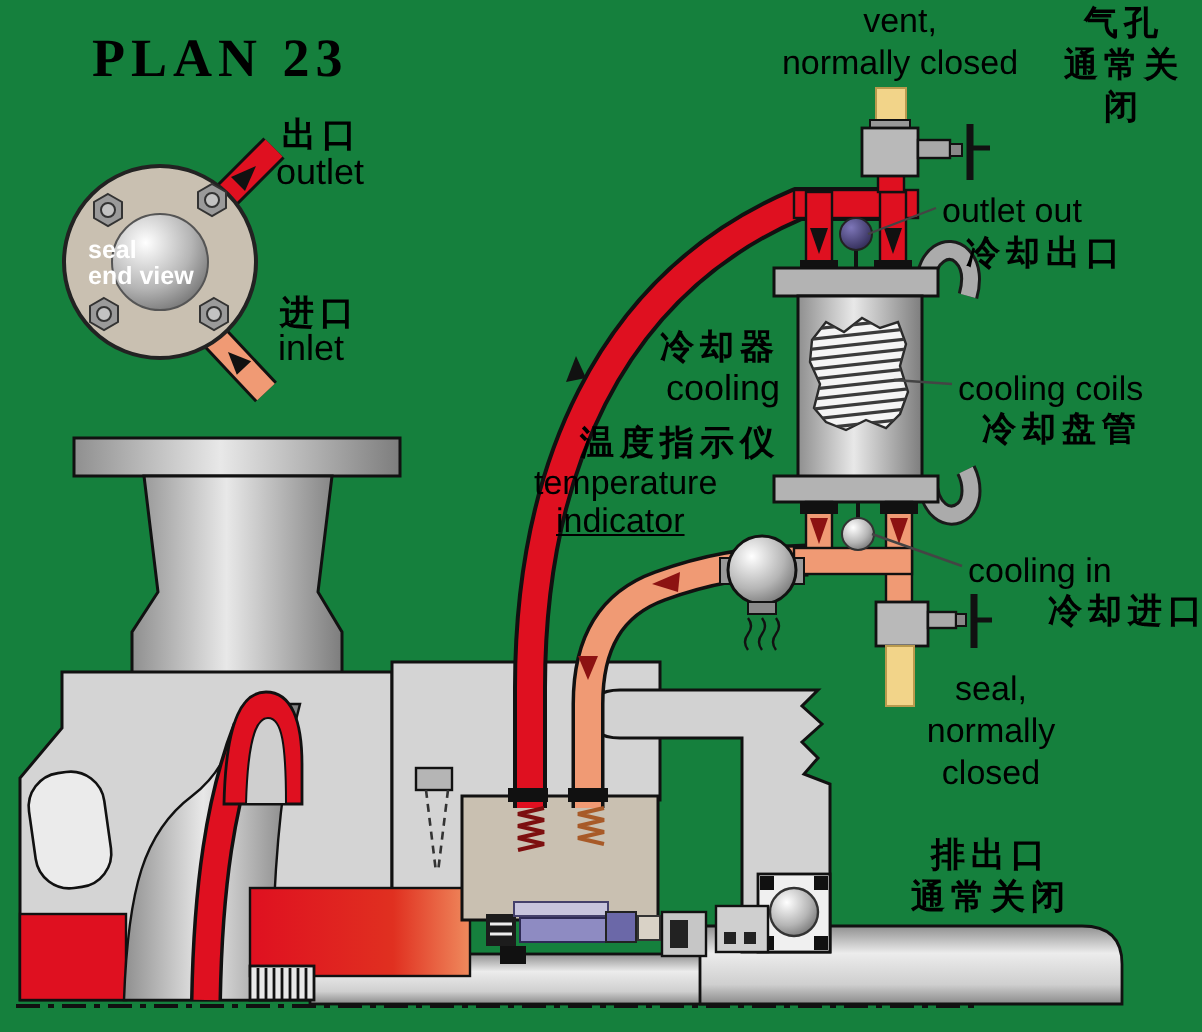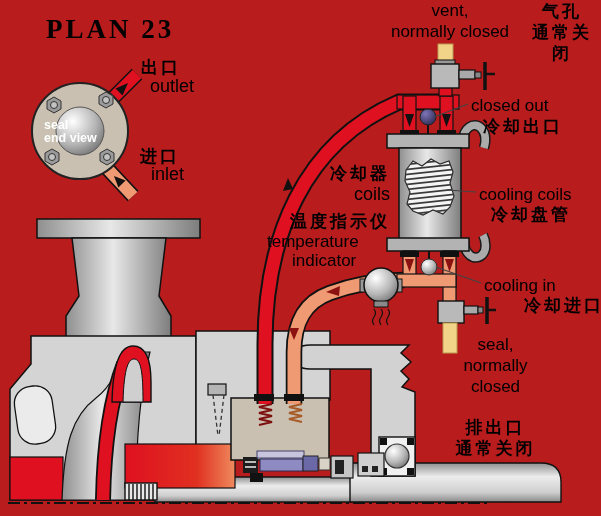--- a/index.html
+++ b/index.html
@@ -1,26 +1,26 @@
 <!DOCTYPE html>
 <html style="--pipe-hot: #df1020; --pipe-cool: #f09a74; --pipe-closed: #f2d489; --gland-tan: #c9c0b1; --ball-purple: #43396b; --arrow-maroon: #8c1212; --metal-mid: #b9b9b9; --ink: #111111;"><head>
 <meta charset="utf-8">
 <style>
   :root{
     --pipe-hot:#df1020; --pipe-cool:#f09a74; --pipe-closed:#f2d489;
     --gland-tan:#c9c0b1; --ball-purple:#43396b; --arrow-maroon:#8c1212;
     --ink:#111111; --metal-mid:#b9b9b9;
   }
   html,body{margin:0;padding:0;background:#fff;}
-  .stage{position:relative;width:601px;height:516px;background:#b91c1c;overflow:hidden;
+  .stage{position:relative;width:601px;height:516px;background:#15803d;overflow:hidden;
          font-family:"Liberation Sans",sans-serif;color:#000;}
   svg{position:absolute;left:0;top:0;}
   .label{position:absolute;white-space:nowrap;}
   .en{font:17px/21px "Liberation Sans",sans-serif;}
-  .en-lg{font:18px/21px "Liberation Sans",sans-serif;margin-left:12px;}
+  .en-lg{font:18px/21px "Liberation Sans",sans-serif;}
   .cn{font-family:"Liberation Sans",sans-serif;font-weight:700;font-size:17px;line-height:21px;letter-spacing:3px;}
   .center{text-align:center;}
   .right{text-align:right;}
   .title{font-family:"Liberation Serif","DejaVu Serif",serif;font-weight:700;font-size:27px;letter-spacing:3px;}
   .sealtext{font:700 12.5px/13px "Liberation Sans",sans-serif;color:#fff;text-align:left;}
   .block{position:absolute;}
 </style>
 </head>
 <body>
 
@@ -246,34 +246,34 @@
 
   <div class="block center" style="left:375px;top:0px;width:150px;">
     <div class="en">vent,</div>
     <div class="en">normally closed</div>
   </div>
   <div class="block center" style="left:524px;top:1px;width:76px;">
     <div class="cn">气孔</div>
     <div class="cn">通常关闭</div>
   </div>
 
-  <div class="label en" style="left:471px;top:95px;">closed out</div>
+  <div class="label en" style="left:471px;top:95px;">outlet out</div>
   <div class="label cn" style="left:483px;top:116px;">冷却出口</div>
 
   <div class="block right" style="left:322px;top:163px;width:68px;">
     <div class="cn">冷却器</div>
-    <div class="en-lg">coils</div>
+    <div class="en-lg">cooling</div>
   </div>
 
   <div class="label en" style="left:479px;top:184px;">cooling coils</div>
   <div class="label cn" style="left:491px;top:204px;">冷却盘管</div>
 
   <div class="label cn" style="left:290px;top:211px;">温度指示仪</div>
   <div class="label en" style="left:267px;top:231px;text-align:right;">temperature</div>
-  <div class="label en" style="left:292px;top:250px;">indicator</div>
+  <div class="label en" style="left:278px;top:250px;text-decoration:underline;">indicator</div>
 
   <div class="label en" style="left:484px;top:275px;">cooling in</div>
   <div class="label cn" style="left:524px;top:295px;">冷却进口</div>
 
   <div class="block center" style="left:428px;top:334px;width:135px;">
     <div class="en">seal,</div>
     <div class="en">normally</div>
     <div class="en">closed</div>
     <div class="cn" style="margin-top:20px;">排出口</div>
     <div class="cn">通常关闭</div>

